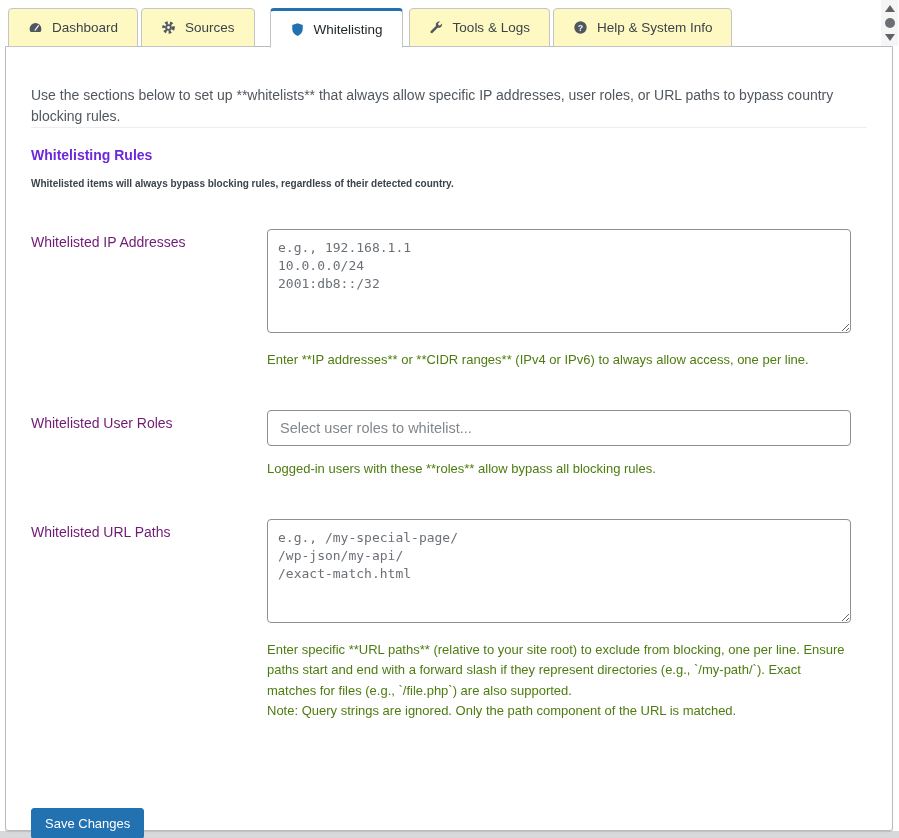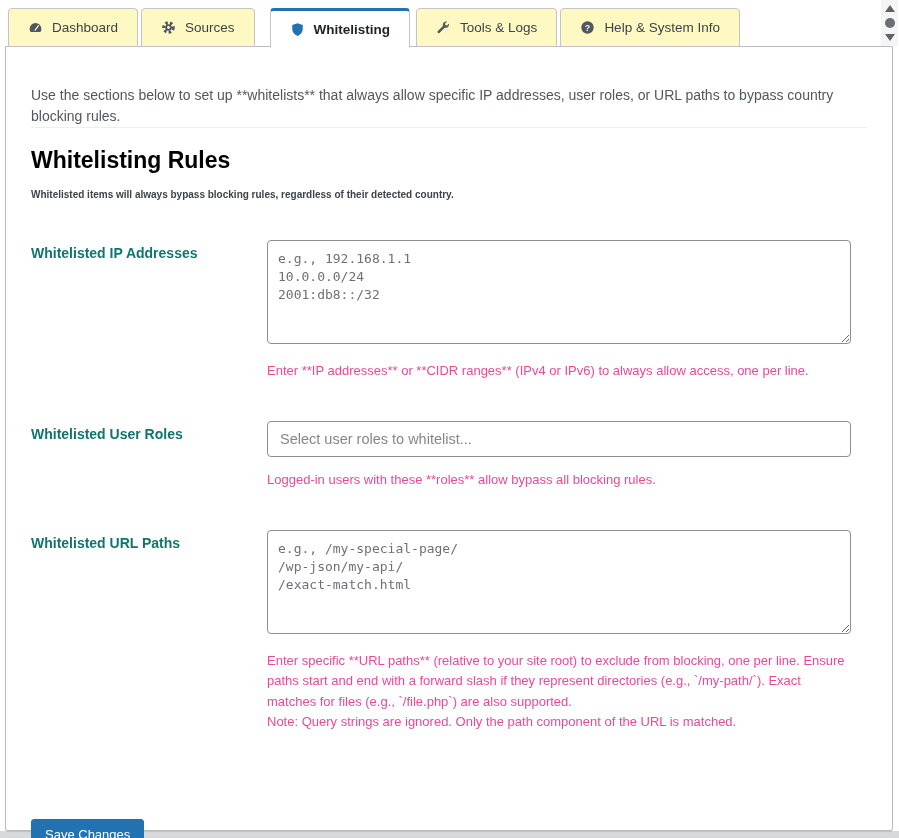--- a/index.html
+++ b/index.html
@@ -32,21 +32,21 @@
   }
   .tab .ticon { display: inline-flex; color: #50575e; }
   .tab.active {
     background: #ffffff;
     border-top: 3px solid #2271b1;
     border-bottom: 1px solid #ffffff;
     height: 40px;
     margin-bottom: -1px;
     margin-left: 12px;
     margin-right: 6px;
-    font-weight: 700;
+    font-weight: 400;
     color: #1d2327;
   }
   .tab.active .ticon { color: #2271b1; }
 
   
   .scrollbar {
     position: absolute; top: 0; right: 1px; width: 17px; height: 46px;
     background: #f5f5f5;
     display: flex; flex-direction: column; align-items: center;
     justify-content: space-between; padding: 5px 0; z-index: 3;
@@ -67,33 +67,33 @@
   .bottom-strip { position: absolute; left: 0; right: 0; bottom: 0; height: 7px; background: #d8d9db; }
 
   .content { padding: 38px 25px 0 25px; }
 
   .intro {
     font-size: 14px; color: #50575e; line-height: 1.5;
     border-bottom: 1px solid #eeeeef;
   }
   h2.section-title {
     margin-top: 19px;
-    font-size: 23px; font-weight: 700; color: #000000;
+    font-size: 14px; font-weight: 700; color: #6d28d9;
   }
   .section-desc {
     margin-top: 15px;
     font-size: 10px; font-weight: 700; color: #3c434a;
     margin-bottom: 40px;
   }
 
   
   .form-row { display: flex; margin-bottom: 40px; }
   .row-label {
     width: 236px; flex: 0 0 236px;
-    font-size: 14px; font-weight: 700; color: #0f766e;
+    font-size: 14px; font-weight: 400; color: #701a75;
     padding-top: 5px;
   }
   .row-field { width: 584px; flex: 0 0 584px; }
 
   textarea.code-area {
     width: 584px; height: 104px;
     border: 1px solid #8c8f94; border-radius: 4px;
     padding: 9px 10px;
     font-family: "DejaVu Sans Mono", monospace;
     font-size: 13px; line-height: 18px;
@@ -107,21 +107,21 @@
     width: 584px; height: 36px;
     border: 1px solid #8c8f94; border-radius: 4px;
     padding: 8px 12px;
     font-family: "Liberation Sans", sans-serif;
     font-size: 14.5px; color: #2c3338; background: #fff;
   }
   input.roles-input::placeholder { color: #82878c; opacity: 1; }
 
   .help {
     margin-top: 13px;
-    font-size: 13px; color: #ec4899; line-height: 1.55;
+    font-size: 13px; color: #4d7c0f; line-height: 1.55;
   }
   .help .note { display: block; }
 
   
   .save-row { padding: 0 25px; margin-top: 87px; }
   .save-btn {
     background: #2271b1; border: 1px solid #2271b1; color: #ffffff;
     font-family: "Liberation Sans", sans-serif;
     font-size: 13px; padding: 7px 13px; border-radius: 3px;
     cursor: pointer;

